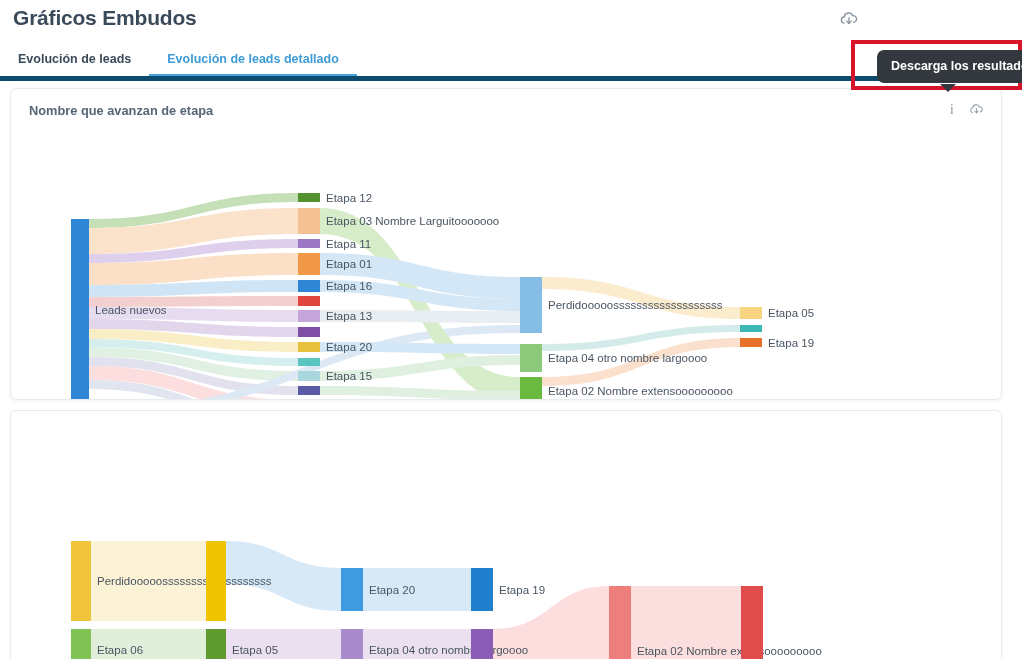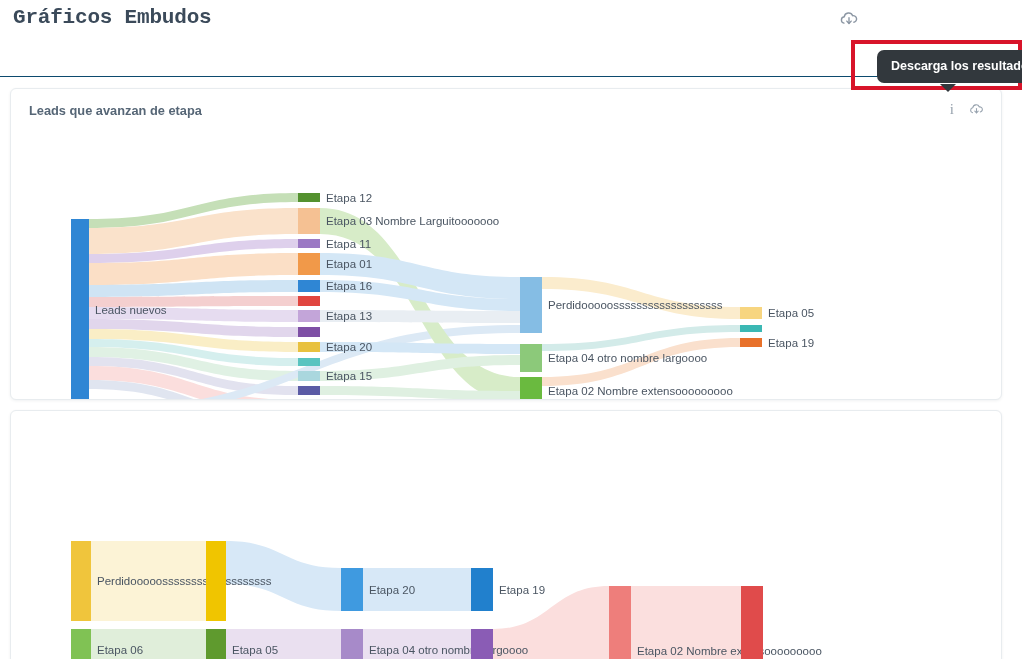--- a/index.html
+++ b/index.html
@@ -13,22 +13,21 @@
     position: relative;
     width: 1022px; height: 659px;
     background: #ffffff;
     overflow: hidden;
   }
   
   .app-header {
     position: absolute; left: 0; top: 0;
     width: 884px; height: 76px;
     background: #ffffff;
-    border-bottom: 1px solid #0c4a6e;
-    font-family: Liberation Mono, monospace;
+    border-bottom: 5px solid #0c4a6e;
   }
   .page-title {
     position: absolute; left: 13px; top: 6px;
     font-size: 21px; font-weight: bold; color: #3b4a5a;
     letter-spacing: -0.2px;
   }
   .header-dl-icon {
     position: absolute; right: 24px; top: 8px;
     width: 22px; height: 22px; cursor: pointer;
     color: #8b96a3;
@@ -116,30 +115,32 @@
 
     <div class="header-dl-icon">
       <svg viewBox="0 0 24 24" width="22" height="22" fill="none" stroke="currentColor" stroke-width="1.5" stroke-linecap="round" stroke-linejoin="round">
         <path d="M6.5 16.5A3.5 3.5 0 0 1 6.8 9.6a4.8 4.8 0 0 1 9.2-1.2 3.6 3.6 0 0 1 1.3 7.1"></path>
         <path d="M12 10.5v6"></path>
           <path d="M9.6 14.3 12 16.8l2.4-2.5"></path>
       </svg>
     </div>
 
     <div class="tabs">
+      <div class="tab">Evolución de leads</div>
+      <div class="tab active">Evolución de leads detallado</div>
     </div>
   </div>
 
   <div class="tooltip-wrap">
     <div class="tooltip-bubble">Descarga los resultados</div>
     <div class="tooltip-arrow"></div>
   </div>
 
   <div class="card" id="card-advance">
-    <div class="card-title">Leads que avanzan de etapa</div>
+    <div class="card-title">Nombre que avanzan de etapa</div>
     <div class="card-actions">
       <span class="icon-btn info-i">i</span>
       <span class="icon-btn">
         <svg viewBox="0 0 24 24" width="17" height="17" fill="none" stroke="currentColor" stroke-width="1.5" stroke-linecap="round" stroke-linejoin="round">
           <path d="M6.5 16.5A3.5 3.5 0 0 1 6.8 9.6a4.8 4.8 0 0 1 9.2-1.2 3.6 3.6 0 0 1 1.3 7.1"></path>
           <path d="M12 10.5v6"></path>
             <path d="M9.6 14.3 12 16.8l2.4-2.5"></path>
         </svg>
       </span>
     </div>

